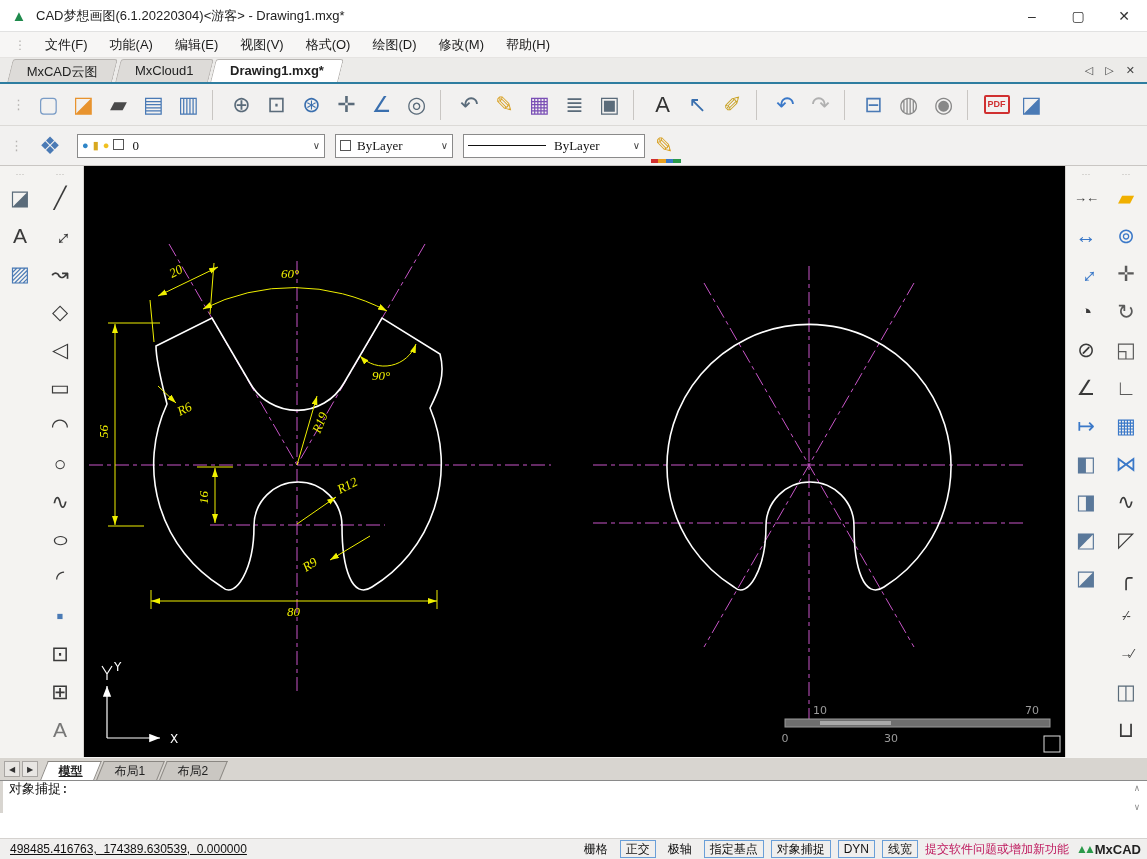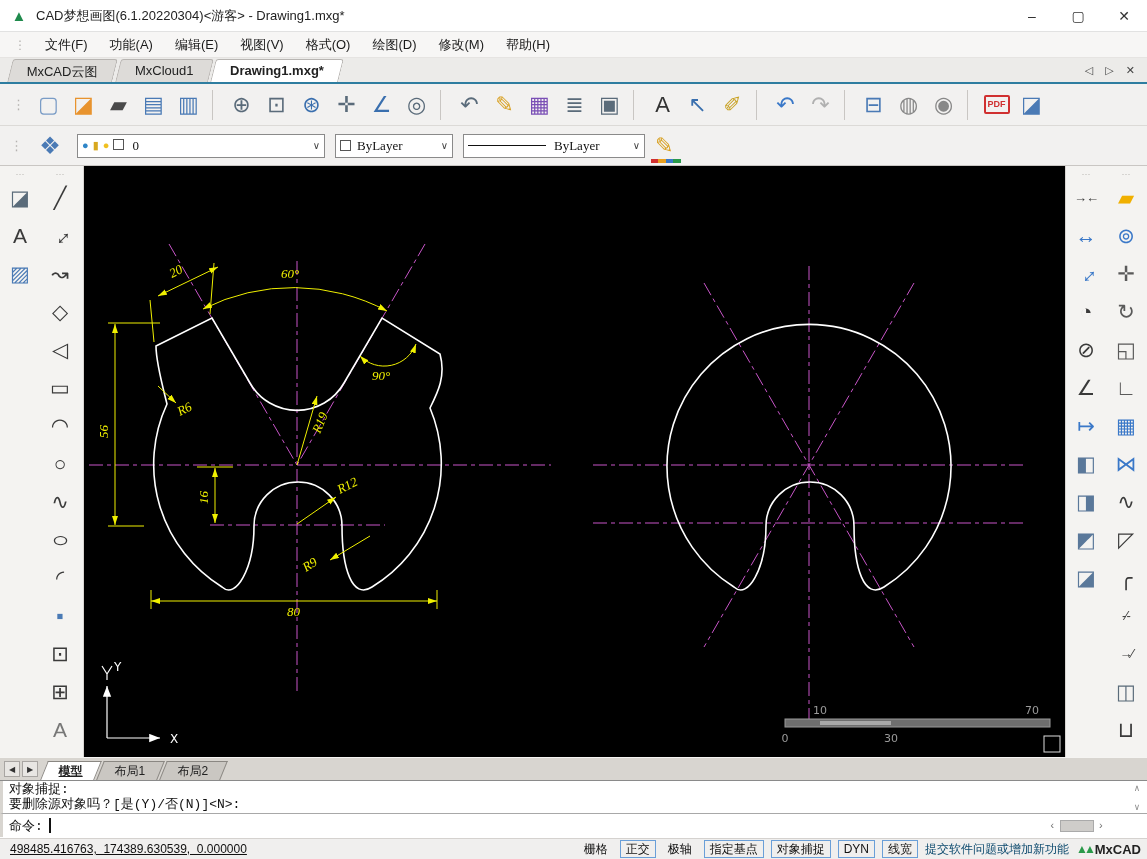--- a/index.html
+++ b/index.html
@@ -84,21 +84,21 @@
   @keyframes blink { 50% { opacity:0; } }
   .cmd-hscroll { margin-left:auto; margin-right:8px; width:90px; height:14px; display:flex; align-items:center; gap:4px; color:#777; font-size:11px; }
   .cmd-hscroll .thumb { width:34px; height:12px; background:#cfcdca; border:1px solid #aaa; }
 
   
   .statusbar { height:21px; background:#f0efee; border-top:1px solid #d5d2cf; display:flex; align-items:center; font-size:12px; color:#111; padding:0 6px; }
   .coords { white-space:pre; padding-left:4px;text-decoration:underline; }
   .status-right { margin-left:auto; display:flex; align-items:center; gap:7px;text-align:center; }
   .stoggle { padding:0 5px; line-height:16px; }
   .stoggle.boxed { border:1px solid #6a9fd8; }
-  .status-link { color:#0c4a6e; }
+  .status-link { color:#be185d; }
   .brand { display:flex; align-items:center; gap:3px; font-size:13px; color:#222; font-weight:bold; }
   .brand-icon { color:#2a9a4a; font-size:12px; letter-spacing:-4px; }
 
   .dim-text { fill:#f0f000; font:italic 13px "Liberation Serif", serif; }
   .ruler-text { fill:#9a9a9a; font:11px "DejaVu Sans", sans-serif; }
   .ucs-text { fill:#fff; font:12px "DejaVu Sans", sans-serif; }
 </style>
 </head>
 <body>
 
@@ -506,34 +506,24 @@
     <span class="ltab active"><span class="ltab-inner">模型</span></span>
         <span class="ltab"><span class="ltab-inner">布局1</span></span>
         <span class="ltab"><span class="ltab-inner">布局2</span></span>
       </div>
   </div>
 
   <div class="command">
     <div class="cmd-history">
 
     <div class="cmd-line">对象捕捉:</div>
-        <div class="cmd-line">要删除源对象吗？[是(Y)/否(N)]&lt;N&gt;:</div>
       </div>
     <div class="cmd-vscroll">
       <span>∧</span>
       <span>∨</span>
-    </div>
-    <div class="cmd-prompt-row">
-      <span>命令:</span>
-      <span class="cursor"></span>
-      <div class="cmd-hscroll">
-        <span>‹</span>
-        <span class="thumb"></span>
-        <span>›</span>
-      </div>
     </div>
   </div>
 
   <div class="statusbar">
     <span class="coords">498485.416763,  174389.630539,  0.000000</span>
     <div class="status-right">
       <span style="display:flex;gap:7px;align-items:center;">
 
       <span class="stoggle plain"><span>栅格</span></span>
           <span class="stoggle boxed"><span>正交</span></span>

